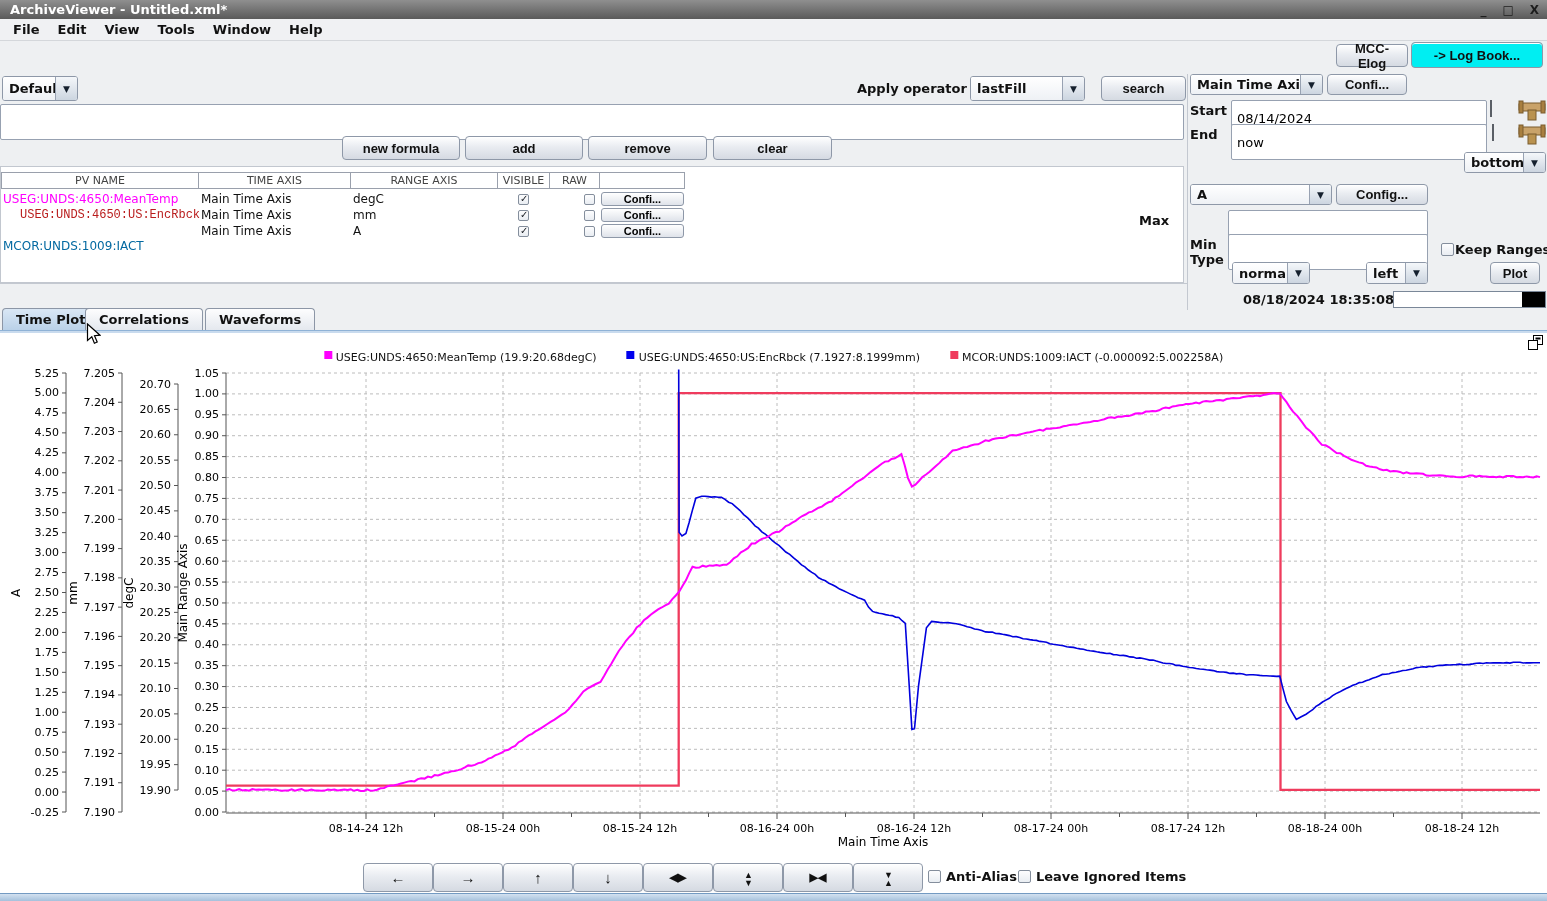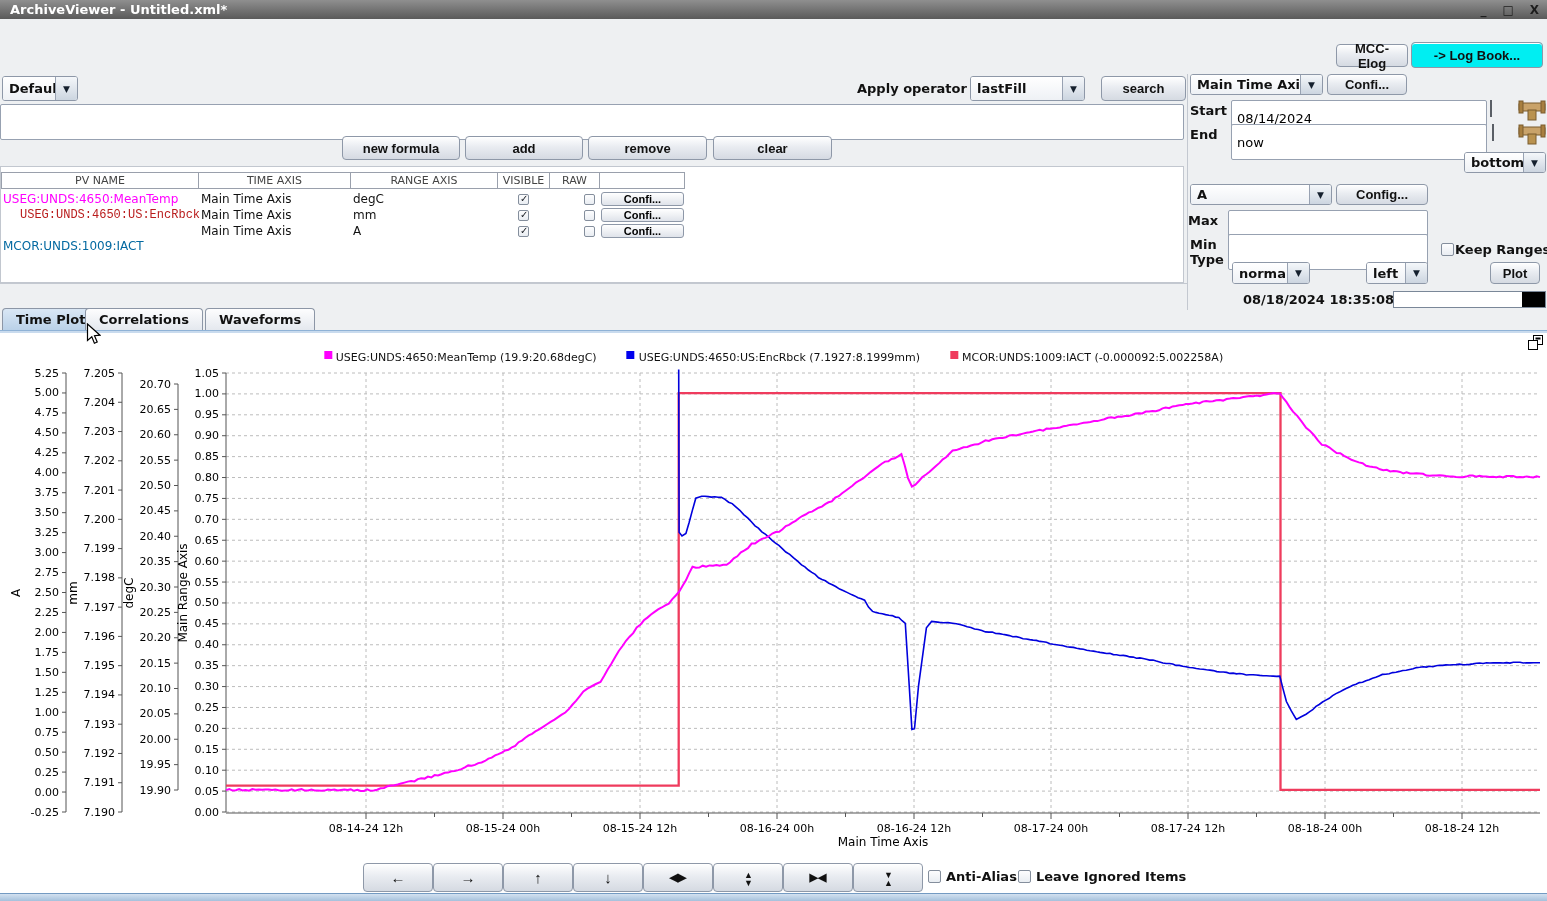--- a/index.html
+++ b/index.html
@@ -66,20 +66,28 @@
   <div class="abs titlebar">
     <span>ArchiveViewer - Untitled.xml*</span>
     <span class="wctrl">
       <span>_</span>
       <span>□</span>
       <span>X</span>
     </span>
   </div>
 
   
+  <div class="abs menubar">
+    <span class="menu-item">File</span>
+    <span class="menu-item">Edit</span>
+    <span class="menu-item">View</span>
+    <span class="menu-item">Tools</span>
+    <span class="menu-item">Window</span>
+    <span class="menu-item">Help</span>
+  </div>
 
   
   <button class="abs btn" style="left:1336px;top:44px;width:72px;height:23px;">MCC-Elog</button>
   <button class="abs btn" style="left:1411px;top:42px;width:132px;height:26px;background:#00eef2;">-&gt; Log Book...</button>
 
   
   <div class="abs combo" style="left:2px;top:76px;width:76px;height:25px;">
     <span class="val">Default</span>
     <span class="dd">▼</span>
   </div>
@@ -177,21 +185,21 @@
     </div>
   </div>
 
   
   <div class="abs combo" style="left:1190px;top:184px;width:142px;height:21px;">
     <span class="val">A</span>
     <span class="dd">▼</span>
   </div>
   <button class="abs btn" style="left:1336px;top:184px;width:92px;height:21px;">Config...</button>
 
-  <span class="abs lbl" style="left:1188px;top:213px;">Max</span>
+  <span class="abs lbl" style="left:1139px;top:213px;">Max</span>
   <input class="abs inp" style="left: 1228px; top: 210px; width: 200px; height: 22px;" value="">
   <span class="abs lbl" style="left:1190px;top:237px;">Min</span>
   <input class="abs inp" style="left: 1228px; top: 234px; width: 200px; height: 22px;" value="">
 
   <span class="cb abs" style="left:1437px;top:243px;"></span>
   <span class="abs lbl" style="left:1455px;top:242px;">Keep Ranges</span>
 
   <span class="abs lbl" style="left:1190px;top:252px;">Type</span>
   <div class="abs combo" style="left:1232px;top:262px;width:78px;height:22px;">
     <span class="val">normal</span>

